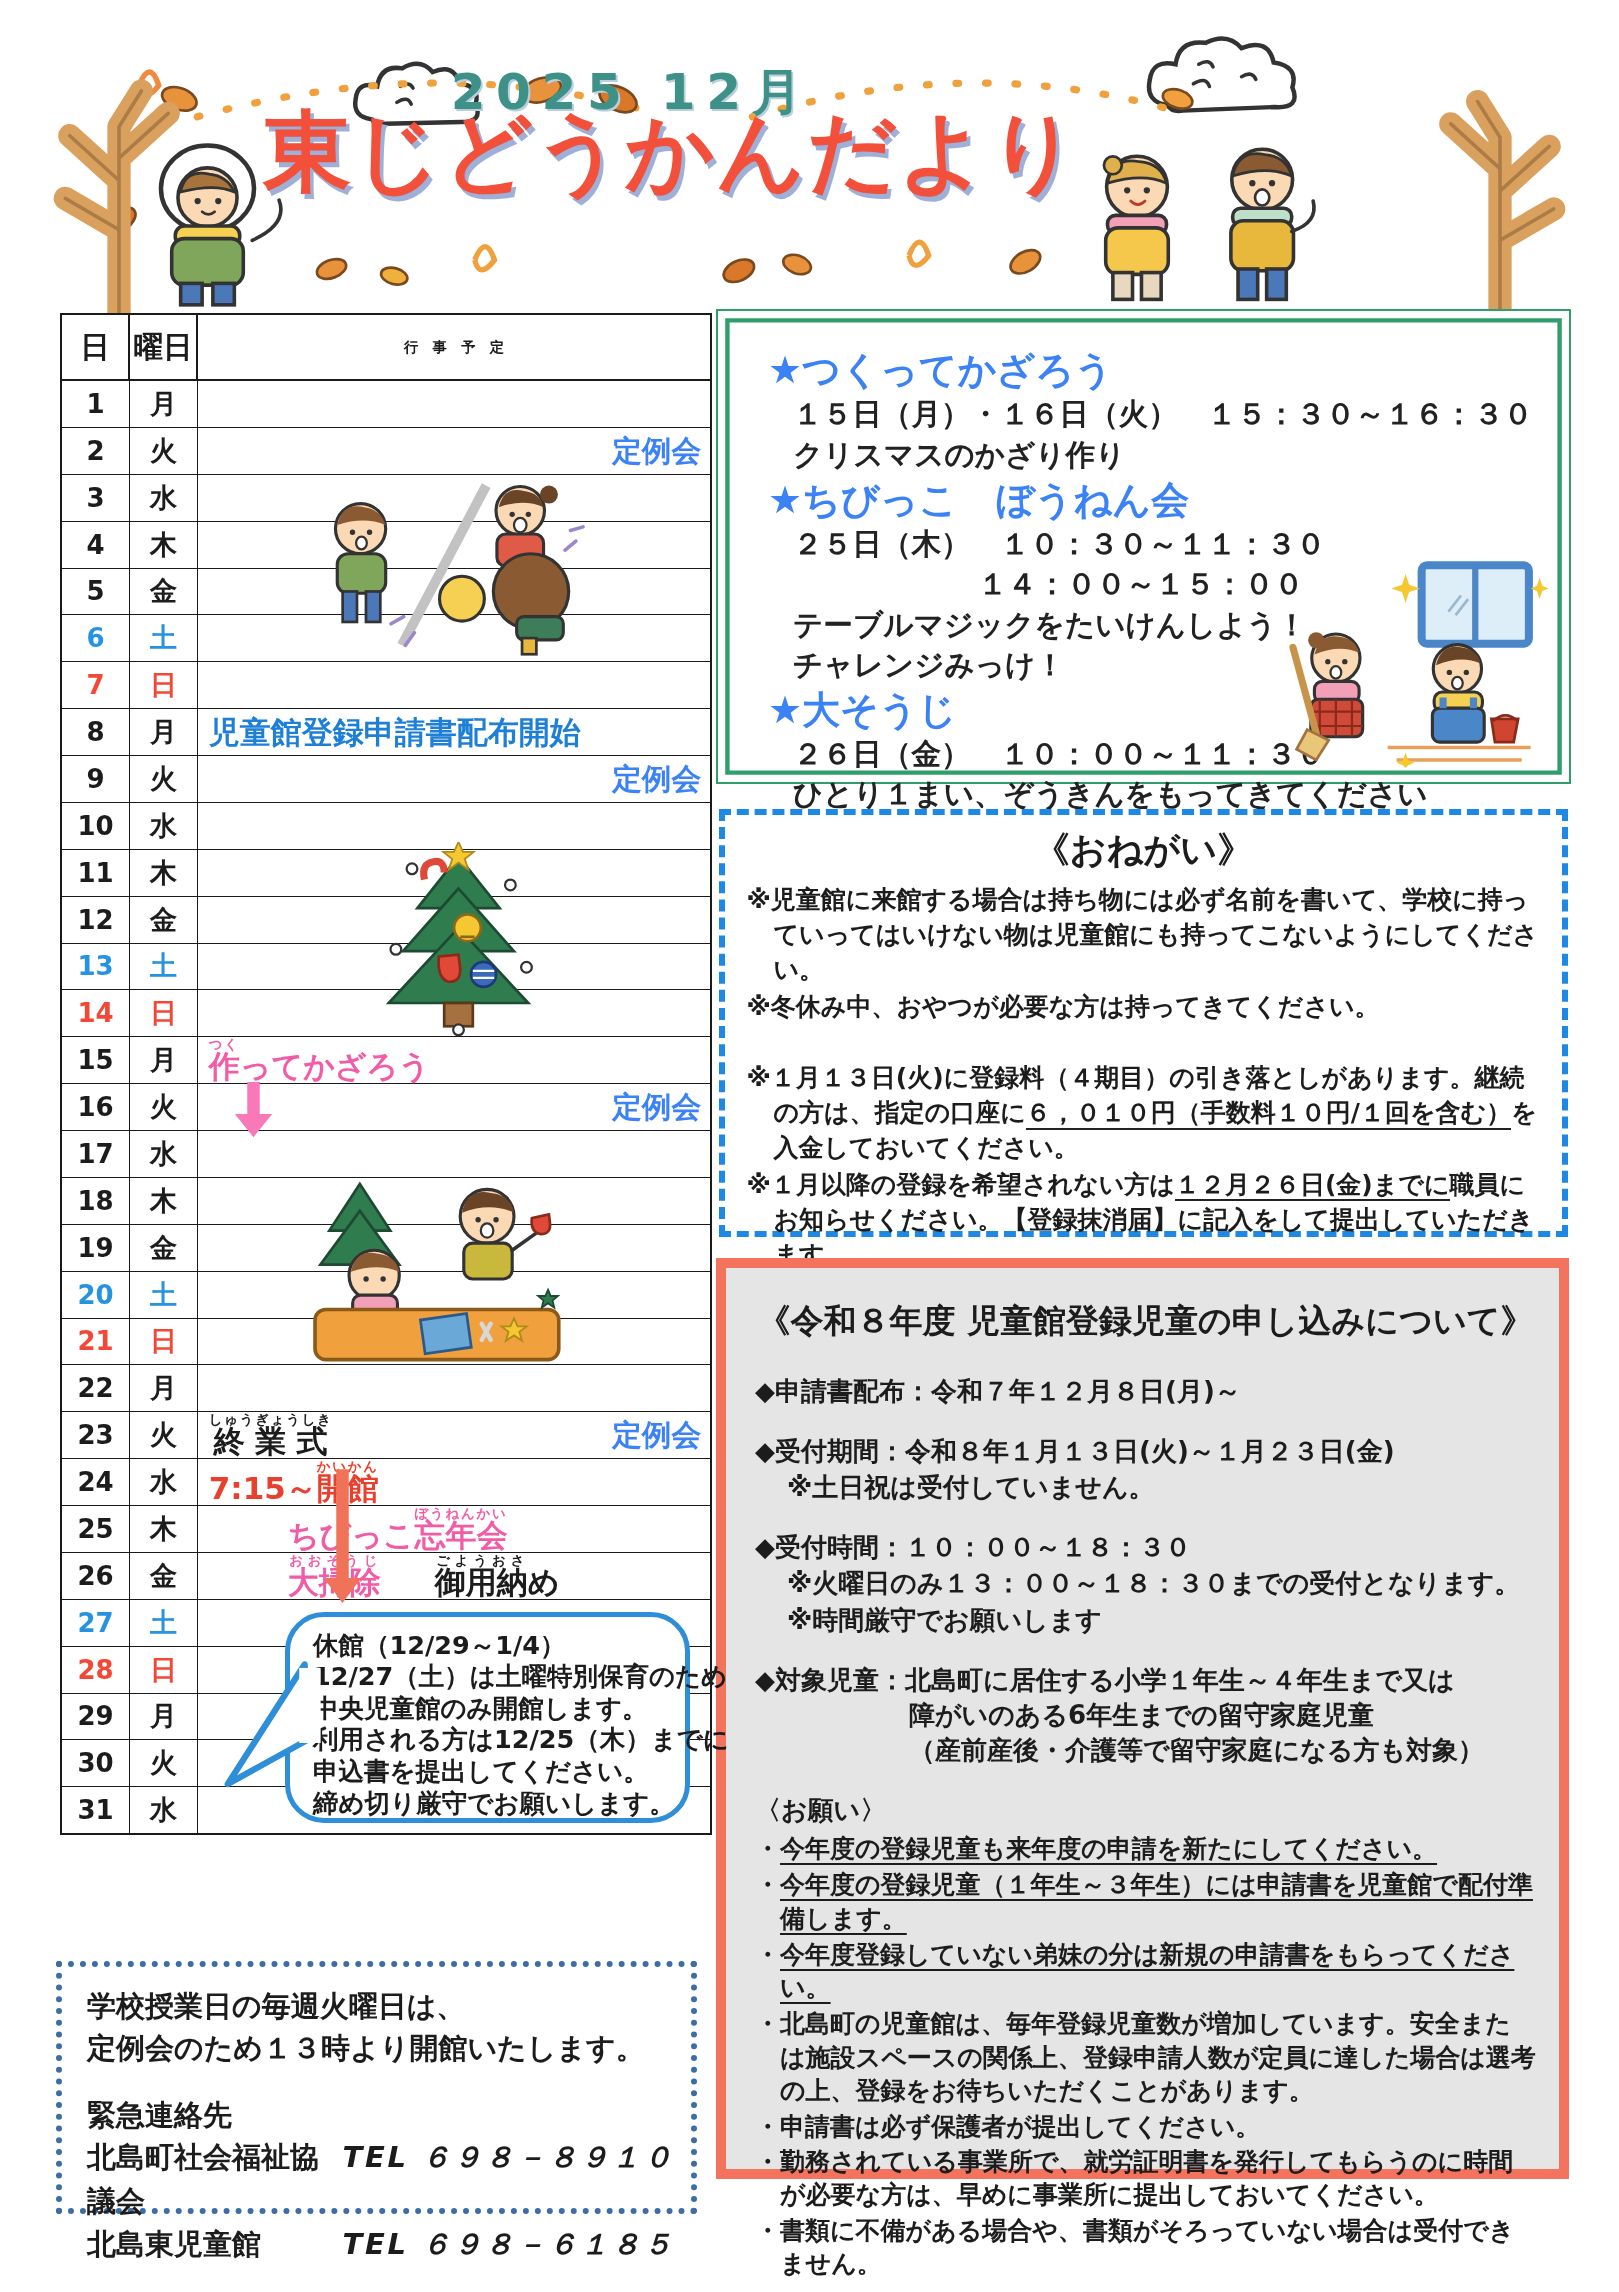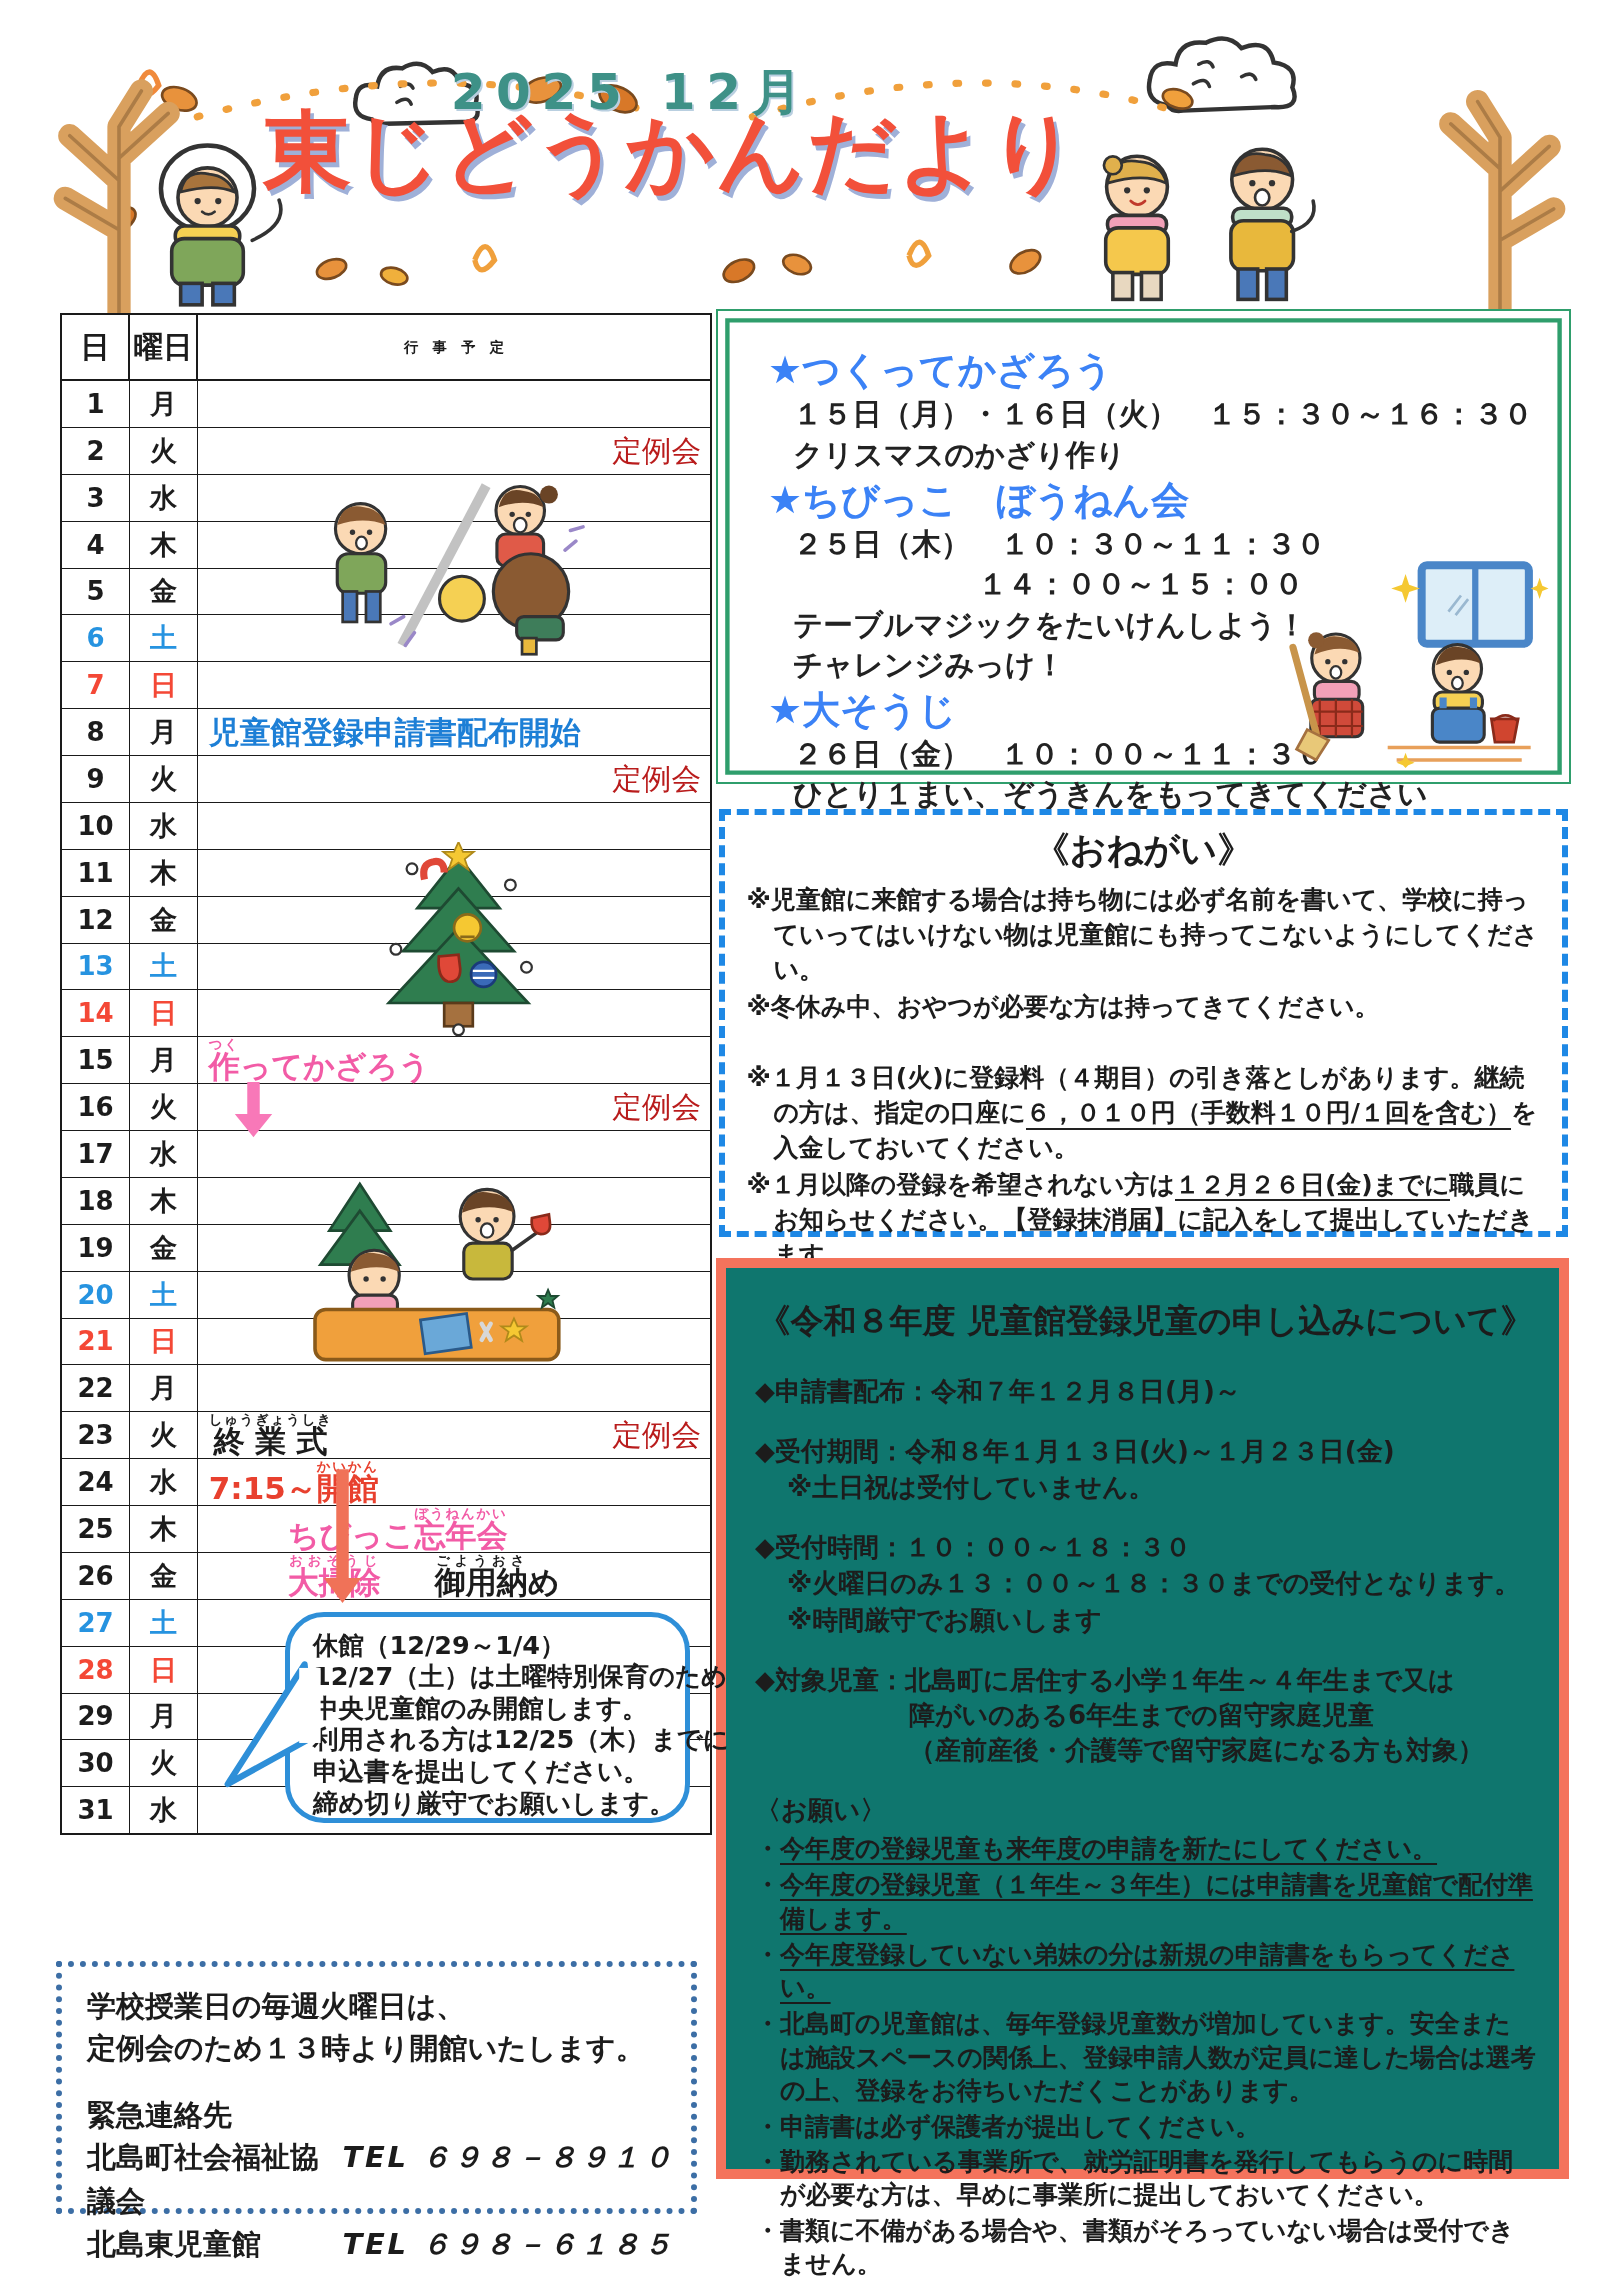--- a/index.html
+++ b/index.html
@@ -36,21 +36,21 @@
   .c-events-h{flex:1;display:flex;align-items:center;justify-content:center;}
   .sat{color:#2693e0;}
   .sun{color:#f44836;}
   .ev{font-size:31px;font-weight:bold;white-space:nowrap;line-height:1;}
   .ev-ind{margin-left:79px;}
   .ev-blue{color:#1d7fd6;}
   .ev-pink{color:#f25ba6;}
   .ev-red{color:#e8402e;}
   .ev-black{color:#1c1c1c;}
   .teirei{position:absolute;right:9px;top:50%;transform:translateY(-50%);
-    color:#b91c1c;font-size:29.6px;font-weight:normal;}
+    color:#3b82f6;font-size:29.6px;font-weight:bold;}
   ruby{ruby-position:over;}
   ruby rt{font-size:13.4px;font-weight:600;letter-spacing:1.8px;line-height:1;}
 
   
   #pink-arrow{left:233px;top:1082px;}
   #salmon-arrow{left:322px;top:1469px;}
 
   
   #bubble{position:absolute;left:285px;top:1612px;width:405px;height:211px;background:#fff;
     border:5.4px solid #2e8fd8;border-radius:39px;padding:12.5px 7.2px 7.2px 23px;box-sizing:border-box;z-index:6;}
@@ -68,21 +68,21 @@
 
   
   #onegai-box{position:absolute;left:719px;top:809px;width:849px;height:428px;background:#fff;
     border:6.3px dashed #1e88e5;box-sizing:border-box;padding:9px 21.5px 7.2px 21.5px;}
   #onegai-title{text-align:center;font-size:36px;font-weight:bold;margin:1.8px 0 7.2px;}
   .oline{font-size:25px;font-weight:600;line-height:1.4;margin:1.8px 0;text-indent:-27px;padding-left:27px;}
   .oline.gap{margin-bottom:36px;}
   .u{border-bottom:2.7px solid #222;padding-bottom:0.9px;}
 
   
-  #recruit-box{position:absolute;left:716px;top:1258px;width:853px;height:921px;background:#0f766e;
+  #recruit-box{position:absolute;left:716px;top:1258px;width:853px;height:921px;background:#e5e5e5;
     border:10.7px solid #f4735c;box-sizing:border-box;padding:21.5px 23px 12.5px 29px;}
   #recruit-title{text-align:center;font-size:33px;font-weight:bold;margin:9px 0 30px;white-space:nowrap;}
   .dgroup{margin-bottom:25px;}
   .dhead{font-size:26px;font-weight:bold;line-height:1.35;}
   .dcont{font-size:26px;font-weight:bold;padding-left:154px;line-height:1.35;}
   .dsub{font-size:26px;font-weight:bold;padding-left:32px;line-height:1.4;}
   #recruit-onegai{font-size:26px;font-weight:bold;margin:1.8px 0 3.6px;}
   .bullet{display:flex;font-size:25px;font-weight:600;line-height:1.34;margin:1.8px 0;}
   .bdot{flex:0 0 25px;}
   .btext{flex:1;}

